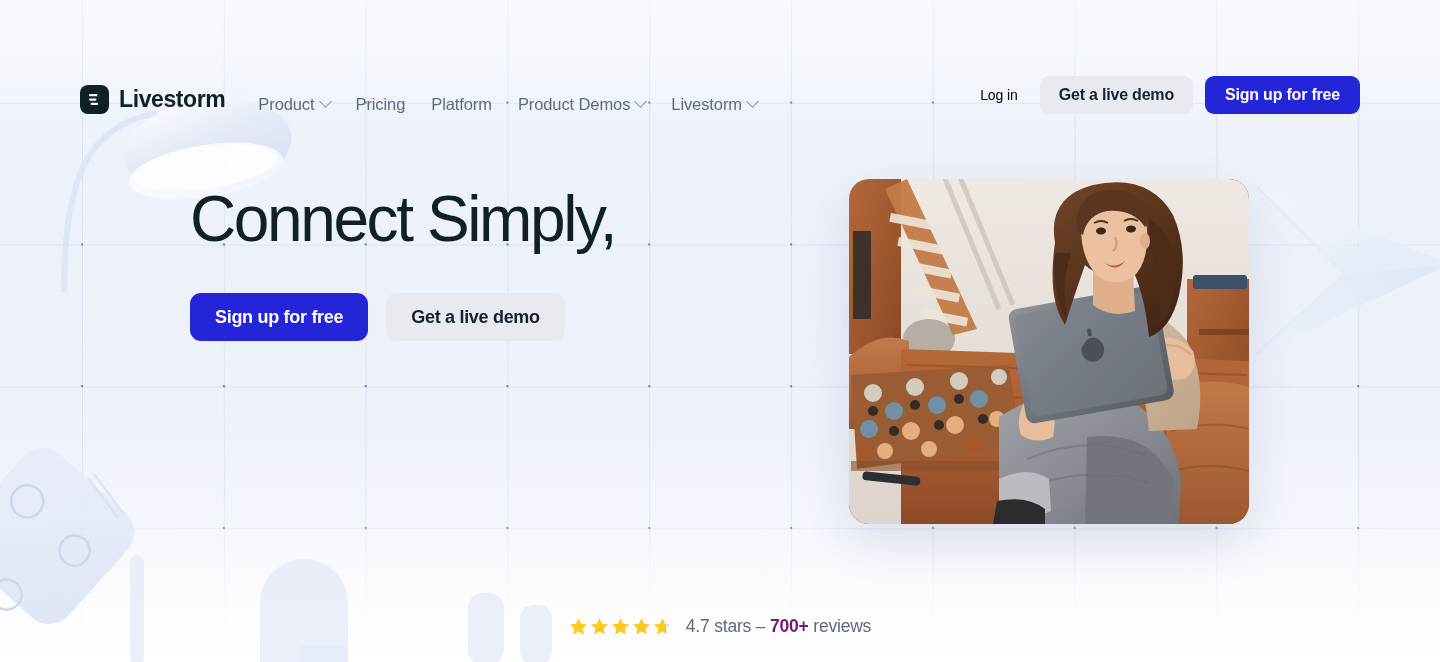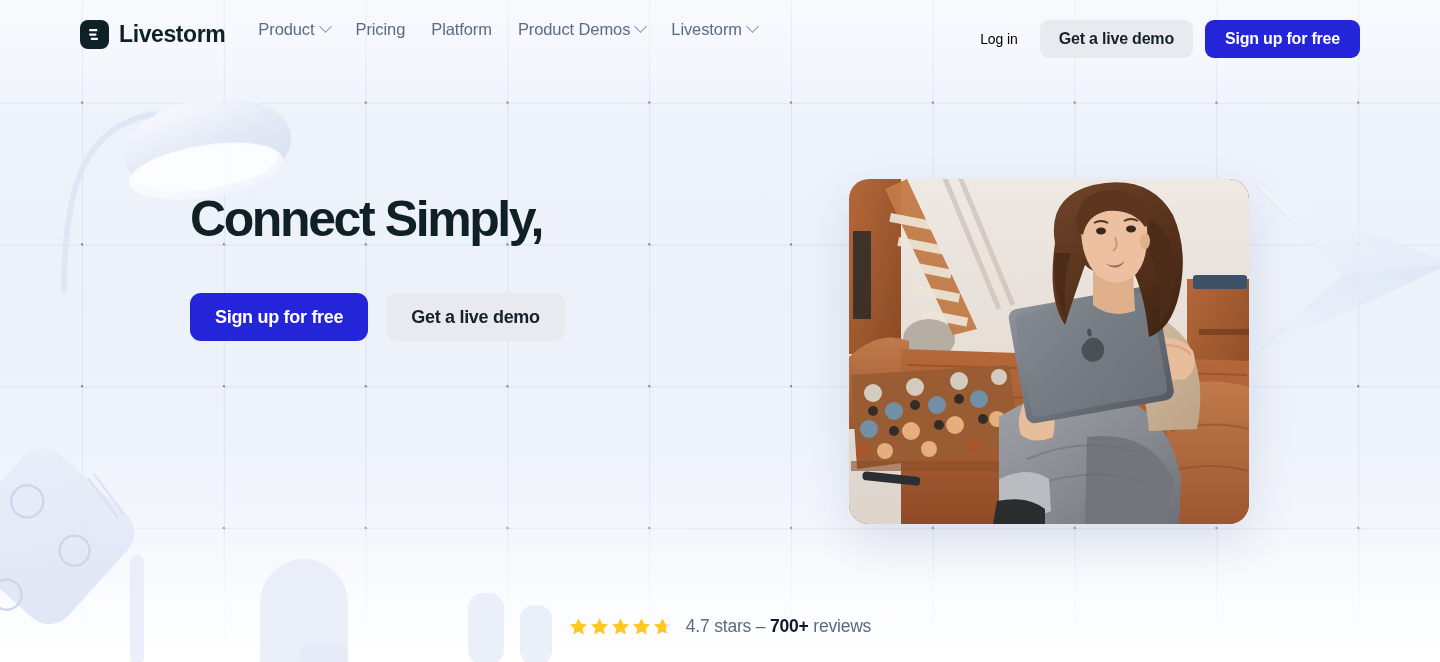--- a/index.html
+++ b/index.html
@@ -84,21 +84,21 @@
     height: 94px;
     display: flex;
     align-items: center;
     z-index: 40;
   }
   .header-inner {
     width: 1440px;
     height: 94px;
     padding: 0 80px;
     display: flex;
-    align-items: flex-start;
+    align-items: flex-end;
     margin-top: 40px;
   }
 
   .brand {
     display: flex;
     align-items: center;
     gap: 10px;
     text-decoration: none;
     margin-right: 30px;
   }
@@ -195,23 +195,23 @@
   }
 
   .hero-copy {
     position: absolute;
     left: 190px;
     top: 86px;
     width: 620px;
   }
 
   .headline {
-    font-size: 50px;
+    font-size: 64px;
     line-height: 79px;
-    font-weight: 700;
+    font-weight: 400;
     letter-spacing: -2.4px;
     color: #102027;
   }
   .headline .accent { color: #2424d8; display: block; }
   .headline .line1 { display: block; }
 
   .subhead {
     margin-top: 25px;
     width: 430px;
     font-size: 18px;
@@ -274,21 +274,21 @@
     z-index: 25;
   }
   .stars { display: flex; align-items: center; gap: 2px; }
   .star { width: 19px; height: 19px; display: block; }
   .rating-text {
     font-size: 17.5px;
     color: #5a6b80;
     letter-spacing: -0.2px;
     white-space: nowrap;
   }
-  .rating-text .strong { font-weight: 700; color: #0f172a; }
+  .rating-text .strong { font-weight: 700; color: #701a75; }
 </style>
 </head>
 <body>
 
 <div class="page">
 
   <div class="bg-base"></div>
   <div class="bg-grid"></div>
   <div class="bg-dots"></div>
 

